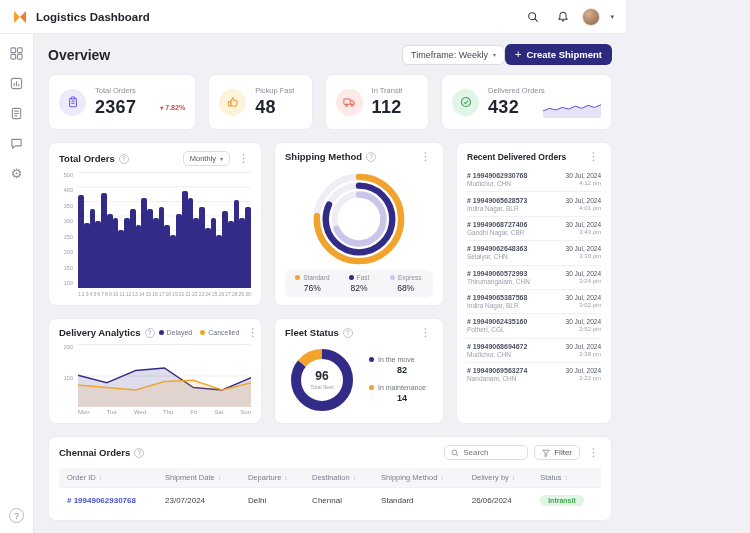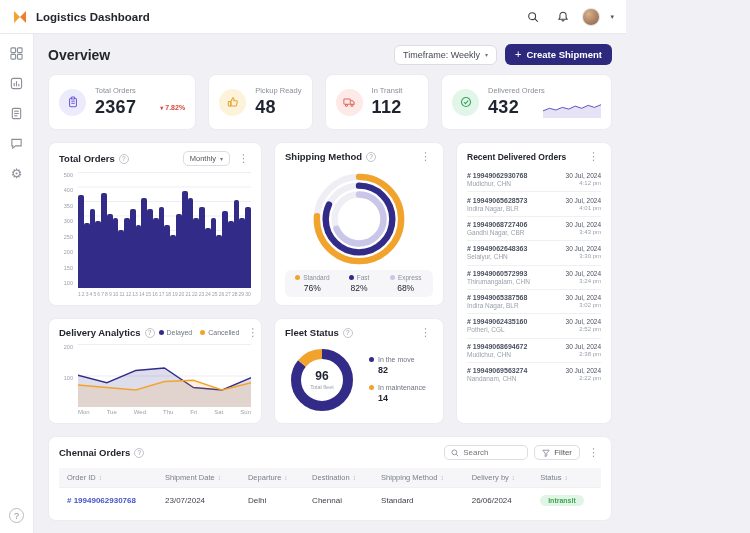--- a/index.html
+++ b/index.html
@@ -15,21 +15,21 @@
   .tb-caret{font-size:7px;color:#555;margin-left:2px;}
   
   .shell{display:flex;flex:1;min-height:0;}
   .sidebar{width:34px;background:#fff;border-right:1px solid #e9e8ef;display:flex;flex-direction:column;align-items:center;padding:12px 0 10px;gap:15px;flex:0 0 auto;}
   .sb-icon{width:15px;height:15px;color:#8a8f9a;display:flex;align-items:center;justify-content:center;cursor:pointer;font-size:13px;}
   .sb-help{margin-top:auto;width:15px;height:15px;border:1px solid #b9bcc4;border-radius:50%;color:#8a8f9a;font-size:9px;display:flex;align-items:center;justify-content:center;}
   .main{flex:1;min-width:0;padding:10px 14px 12px;display:flex;flex-direction:column;overflow:hidden;}
   
   .page-head{display:flex;align-items:center;margin-bottom:9px;}
   .page-title{font-size:14px;font-weight:700;color:#23262d;}
-  .head-right{margin-left:auto;display:flex;gap:8px;align-items:center;}
+  .head-right{margin-left:auto;display:flex;align-items:center;}
   .select-chip{background:#fff;border:1px solid #dddce4;border-radius:6px;padding:4px 8px;font-size:9px;color:#454954;display:flex;align-items:center;gap:5px;cursor:pointer;}
   .chip-caret{font-size:6px;color:#777;}
   .btn-primary{background:#2d2a7e;color:#fff;border:none;border-radius:6px;padding:5px 10px;font-size:9.5px;font-weight:600;display:flex;align-items:center;gap:5px;cursor:pointer;}
   .btn-plus{font-size:11px;font-weight:400;line-height:1;}
   
   .kpis{display:grid;grid-template-columns:repeat(4,1fr);gap:12px;margin-bottom:12px;}
   .kpi{background:#fff;border:1px solid #ecebf2;border-radius:8px;padding:8px 10px;display:flex;align-items:center;gap:9px;height:56px;}
   .kpi-ic{width:27px;height:27px;border-radius:50%;display:flex;align-items:center;justify-content:center;flex:0 0 auto;}
   .kpi-body{display:flex;flex-direction:column;min-width:0;flex:1;}
   .kpi-label{font-size:7.5px;color:#8a8f9a;margin-bottom:2px;}
@@ -83,21 +83,21 @@
   .an-svg-wrap svg{width:100%;height:100%;display:block;}
   .an-x{display:flex;justify-content:space-between;font-size:6px;color:#9aa0ab;margin-top:2px;}
   
   .fleet-body{flex:1;display:flex;align-items:center;gap:12px;padding-left:2px;}
   .donut-wrap{position:relative;width:70px;height:70px;flex:0 0 auto;}
   .donut-center{position:absolute;inset:0;display:flex;flex-direction:column;align-items:center;justify-content:center;}
   .dc-val{font-size:12px;font-weight:700;color:#1f2430;}
   .dc-label{font-size:5.5px;color:#9aa0ab;margin-top:1px;}
   .fleet-legend{display:flex;flex-direction:column;gap:9px;}
   .fl-item .top{display:flex;align-items:center;gap:4px;font-size:7px;color:#6f7480;}
-  .fl-val{font-size:9px;font-weight:700;color:#1f2430;margin:2px 0 0 9px;}
+  .fl-val{font-size:9px;font-weight:700;color:#1f2430;margin:2px 0 0 9px;text-align:center;}
   
   .card-tracking{margin-top:12px;flex:1;min-height:0;overflow:hidden;}
   .search-box{border:1px solid #dddce4;border-radius:5px;padding:2px 6px;display:flex;align-items:center;gap:4px;background:#fff;}
   .search-box input{border:none;outline:none;font-size:8px;width:58px;color:#444;background:transparent;}
   .chip-btn{border:1px solid #dddce4;border-radius:5px;padding:2px 7px;font-size:8px;color:#555;display:flex;align-items:center;gap:4px;cursor:pointer;background:#fff;}
   table{width:100%;border-collapse:collapse;margin-top:2px;}
   th{background:#f6f6f9;font-weight:400;color:#7a7f8a;font-size:7.5px;text-align:left;padding:5px 8px;white-space:nowrap;}
   th .sort{color:#b5b8c0;font-size:6.5px;margin-left:3px;cursor:pointer;}
   td{font-size:8px;color:#3a3f4a;padding:7px 8px;border-top:1px solid #f0eff4;white-space:nowrap;}
   .tid{color:#4653c9;font-weight:600;cursor:pointer;}
@@ -209,21 +209,21 @@
         </div>
 
         <div class="kpi">
           <span class="kpi-ic" style="background:#fdf3da">
             <svg viewBox="0 0 14 14" width="12" height="12" fill="none" stroke="#e2a033" stroke-width="1.2">
                 <path d="M4.5 6.5 L6.8 2 a1.2 1.2 0 0 1 1.2 1.2 V5.5 h3 a1 1 0 0 1 1 1.2 l-0.8 4 a1.2 1.2 0 0 1 -1.2 1 H4.5 z"></path>
                 <rect x="1.5" y="6.5" width="3" height="5.2" rx="0.8"></rect>
               </svg>
           </span>
           <div class="kpi-body">
-            <span class="kpi-label">Pickup Ready</span>
+            <span class="kpi-label">Pickup Fast</span>
             <div class="kpi-row">
               <span class="kpi-value">48</span>
             </div>
           </div>
         </div>
 
         <div class="kpi">
           <span class="kpi-ic" style="background:#fde9e7">
             <svg viewBox="0 0 14 14" width="12" height="12" fill="none" stroke="#dd6b5a" stroke-width="1.2">
                 <rect x="1" y="3.5" width="7.5" height="6" rx="0.8"></rect>

